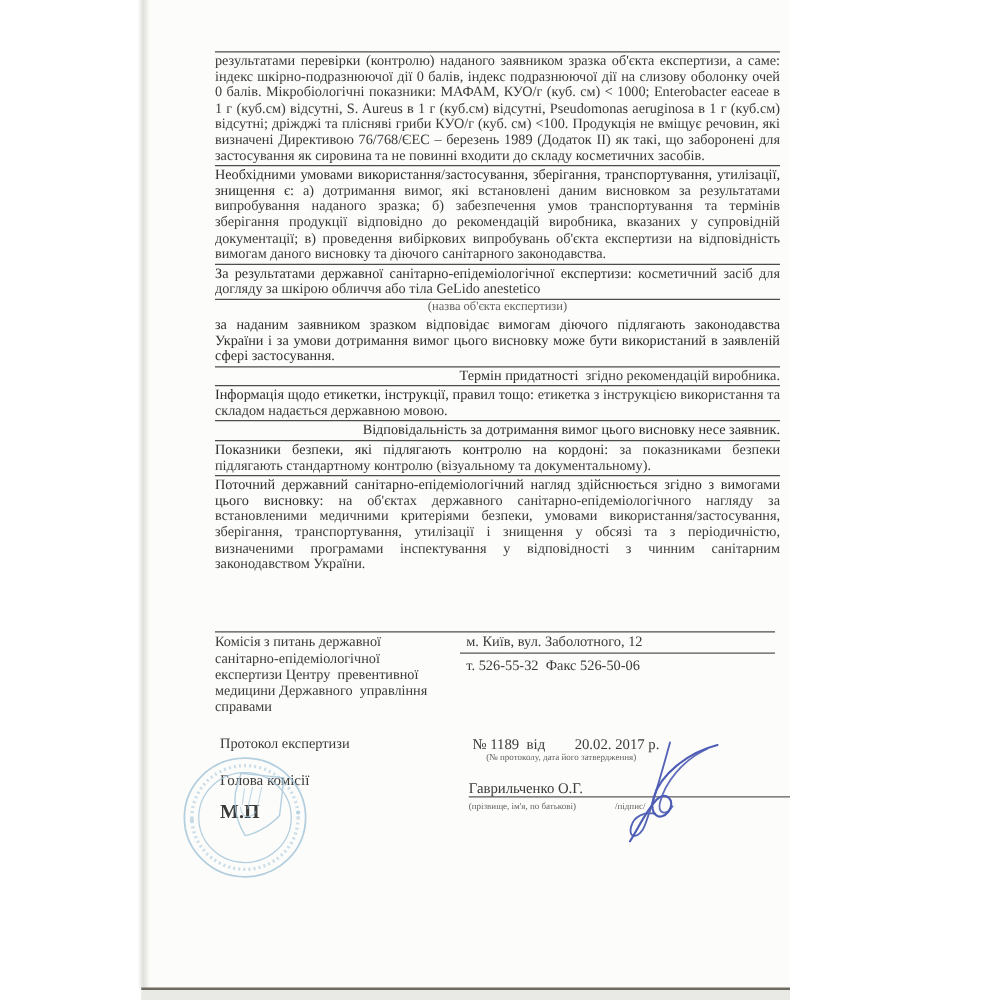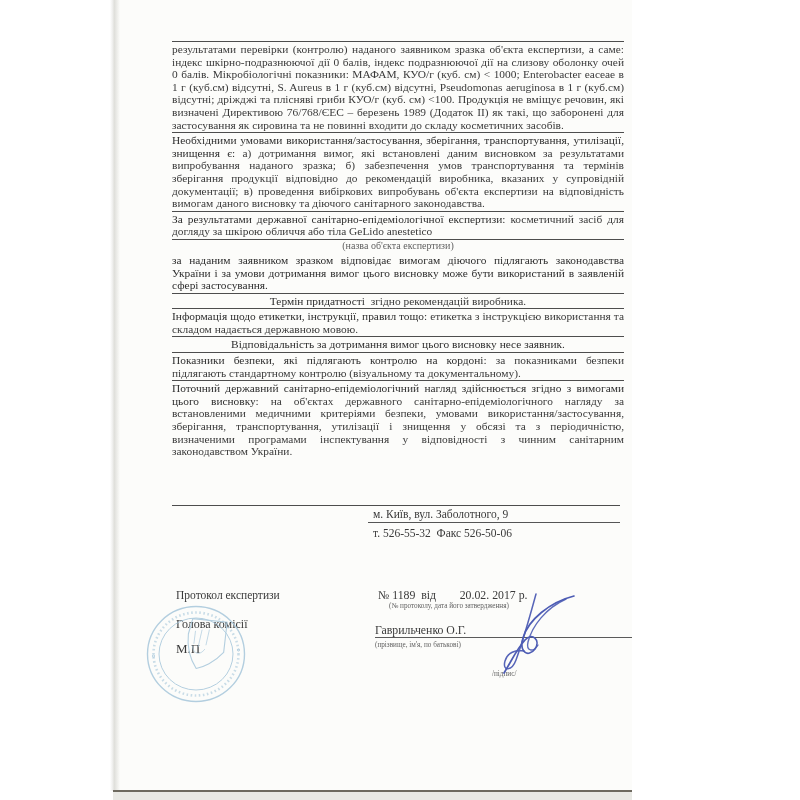--- a/index.html
+++ b/index.html
@@ -9,43 +9,43 @@
   .page-area{position:absolute;left:113px;top:0;width:687px;height:791px;background:#fcfcfa;}
   .left-shadow{position:absolute;left:110px;top:0;width:10px;height:791px;
         background:linear-gradient(90deg,rgba(190,190,184,0) 0%,rgba(178,178,170,.38) 45%,rgba(190,190,184,0) 100%);}
   .bottom-edge{position:absolute;left:113px;top:790px;width:687px;height:2px;background:#6e6a60;}
   .below-strip{position:absolute;left:113px;top:792px;width:687px;height:8px;background:#e9e9e5;}
 
   
   .content{position:absolute;left:172px;top:41px;width:452px;font-size:11.4px;line-height:12.6px;}
   .row{border-top:1px solid #4d4d4d;padding:1px 0 1px 0;text-align:justify;}
   .row.noborder{border-top:none;}
-  .row.nojust{text-align:center;}
+  .row.nojust{text-align:right;}
   .lead{font-weight:normal;color:#2e2e2e;}
   .keep{white-space:pre-wrap;}
   .caption-row{border-top:1px solid #4d4d4d;text-align:center;font-size:10px;line-height:9px;
         color:#5f5f5f;padding:1px 0 3px 0;}
   .small-cap{font-size:7.2px;line-height:8px;color:#5f5f5f;}
 
   
   .footer-rule{position:absolute;left:172px;top:505px;width:448px;border-top:1px solid #4d4d4d;}
   .commission{position:absolute;left:172px;top:508px;width:205px;font-size:11.4px;line-height:13px;}
   .addr-block{position:absolute;left:368px;top:507px;width:252px;font-size:11.5px;}
   .addr-line{padding:1px 0 2px 5px;border-bottom:1px solid #555;}
   .phone-line{padding:4px 0 0 5px;}
   .proto-label{position:absolute;left:176px;top:589px;font-size:11.5px;}
   .proto-no{position:absolute;left:378px;top:588px;font-size:11.8px;}
   .proto-cap{position:absolute;left:389px;top:602px;}
   .head-label{position:absolute;left:176px;top:617px;font-size:12px;}
   .head-name{position:absolute;left:375px;top:623px;font-size:11.8px;}
   .name-underline{position:absolute;left:375px;top:637px;width:368px;border-top:1px solid #5a5a5a;}
   .name-underline-end{position:absolute;left:733px;top:636px;width:14px;height:2px;background:#4a4a4a;}
   .name-cap{position:absolute;left:375px;top:641px;}
-  .sign-cap{position:absolute;left:492px;top:641px;margin-top:29px;}
-  .mp-label{position:absolute;left:176px;top:641px;font-size:13px;}
+  .sign-cap{position:absolute;left:492px;top:641px;}
+  .mp-label{position:absolute;left:176px;top:641px;font-size:16px;font-weight:bold;}
   .page-mark{position:absolute;left:672px;top:303px;font-size:8px;color:#9a9a96;}
 
   .stamp{position:absolute;left:145px;top:604px;width:102px;height:100px;opacity:.85;}
   .stamp *{stroke:var(--stamp-color,#a7c7db);fill:none;}
   .signature{position:absolute;left:478px;top:590px;width:122px;height:86px;}
   .signature path{stroke:var(--ink-color,#4d5cb4);fill:none;stroke-linecap:round;}
 </style>
 </head>
 <body>
 
@@ -81,23 +81,30 @@
     </div>
     <div class="row">
       <span class="lead">Поточний державний санітарно-епідеміологічний нагляд здійснюється згідно з вимогами цього висновку:</span><span> на об'єктах державного санітарно-епідеміологічного нагляду за встановленими медичними критеріями безпеки, умовами використання/застосування, зберігання, транспортування, утилізації і знищення у обсязі та з періодичністю, визначеними програмами інспектування у відповідності з чинним санітарним законодавством України.</span>
     </div>
   </div>
 
   <div class="page-mark">2</div>
 
   <div class="footer-rule"></div>
 
+  <div class="commission">
+    <div class="keep">Комісія з питань державної</div>
+    <div class="keep">санітарно-епідеміологічної</div>
+    <div class="keep">експертизи Центру  превентивної</div>
+    <div class="keep">медицини Державного  управління</div>
+    <div class="keep">справами</div>
+  </div>
 
   <div class="addr-block">
-    <div class="addr-line">м. Київ, вул. Заболотного, 9</div>
+    <div class="addr-line">м. Київ, вул. Заболотного, 12</div>
     <div class="phone-line keep">т. 526-55-32  Факс 526-50-06</div>
   </div>
 
   <div class="proto-label">Протокол експертизи</div>
   <div class="proto-no keep">№ 1189  від        20.02. 2017 р.</div>
   <div class="proto-cap small-cap">(№ протоколу, дата його затвердження)</div>
 
   <div class="head-label">Голова комісії</div>
   <div class="head-name">Гаврильченко О.Г.</div>
   <div class="name-underline"></div>

